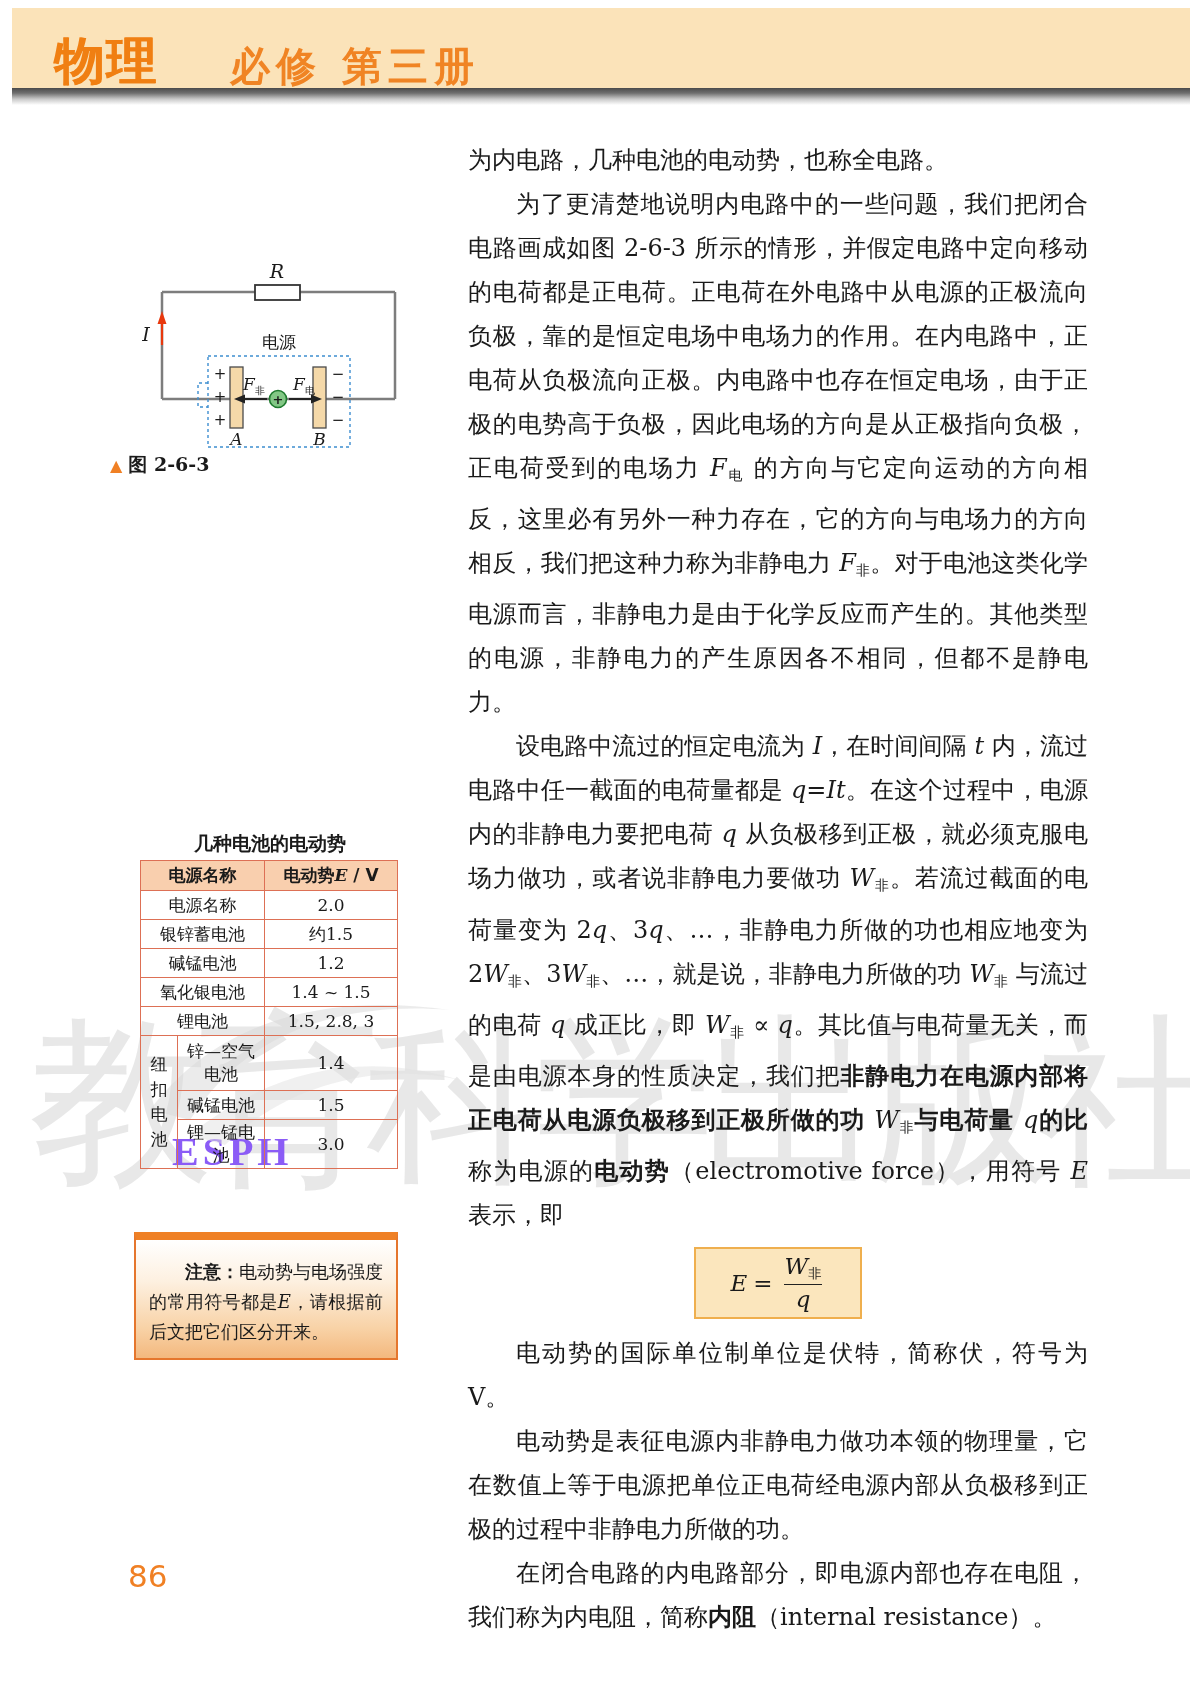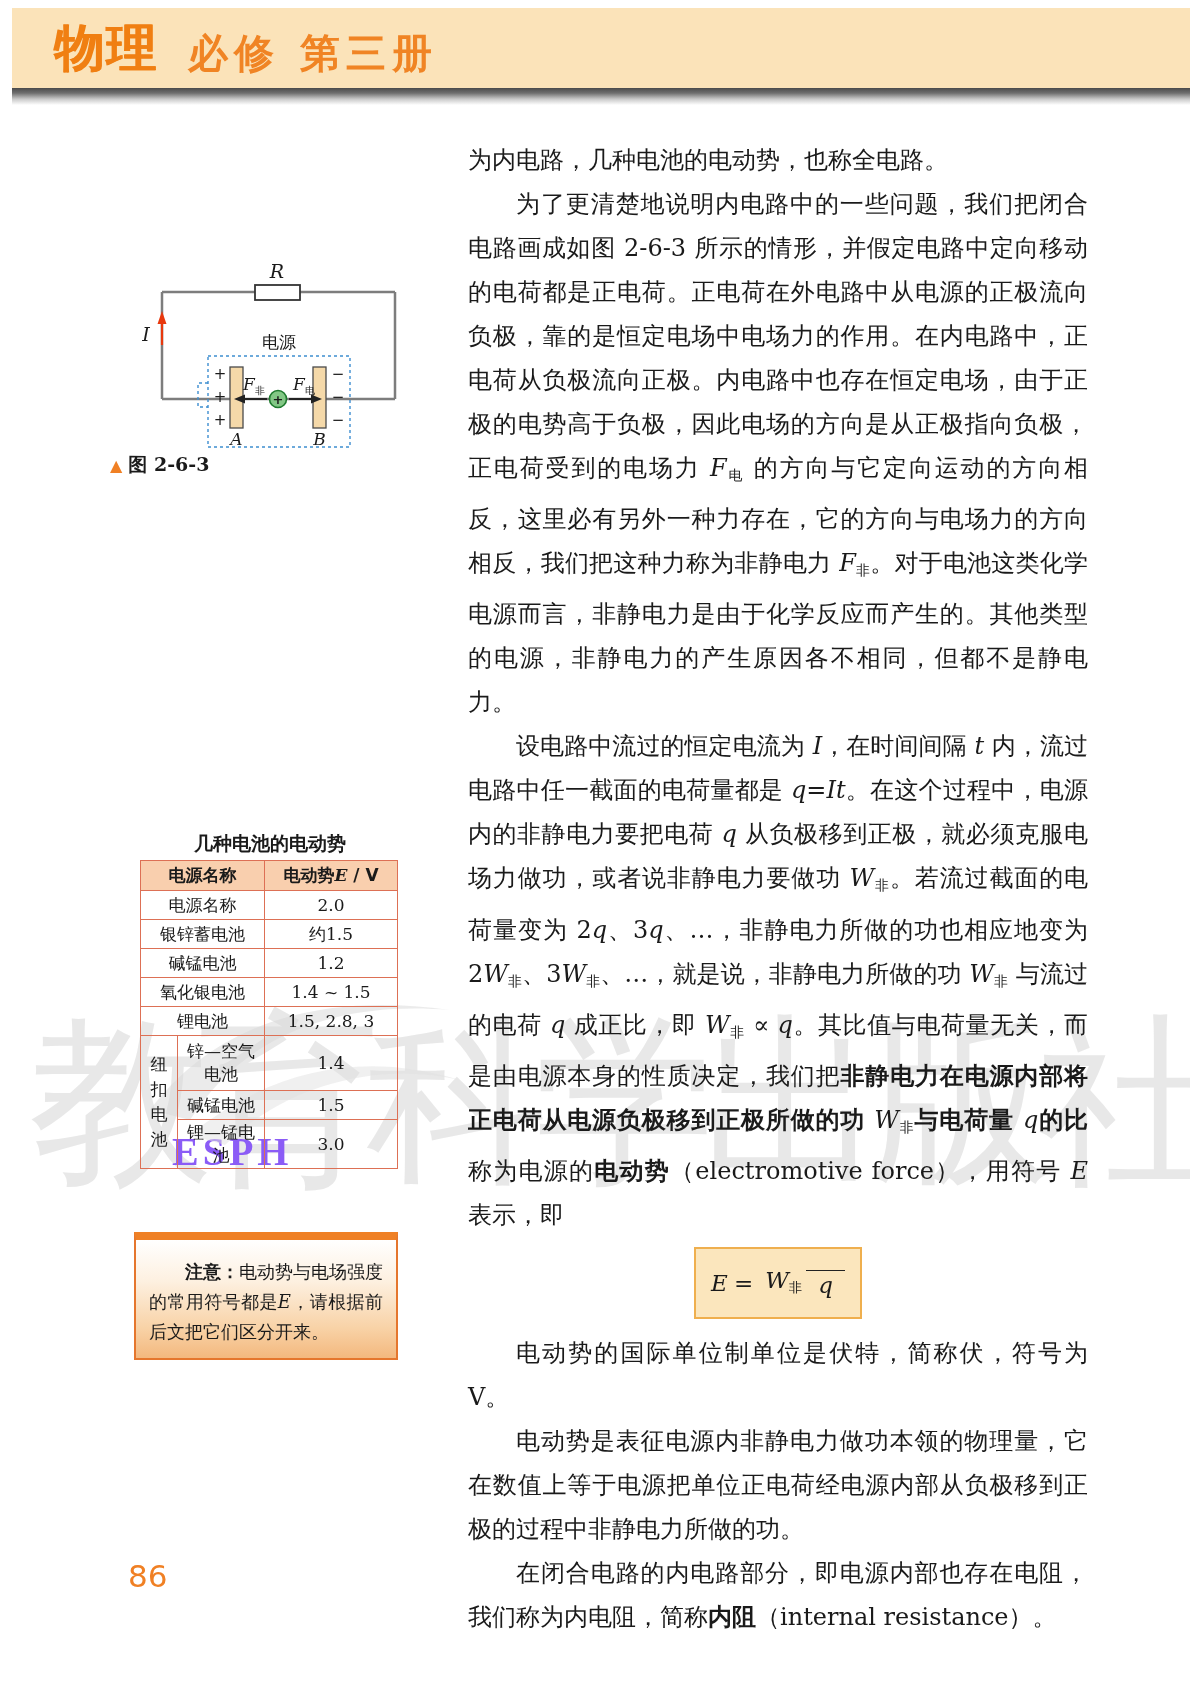--- a/index.html
+++ b/index.html
@@ -3,21 +3,21 @@
 <meta charset="utf-8">
 <style>
   html,body { margin:0; padding:0; background:#ffffff; }
   .page {
     position:relative; width:1190px; height:1683px; background:#ffffff;
     font-family:"DejaVu Serif", serif; color:#1a1a1a; overflow:hidden;
   }
   
   .band {
     position:absolute; left:12px; top:8px; width:1178px; height:80px;
-    background:#FBE3B9; display:flex; align-items:flex-end; padding:0 0 15px 42px; box-sizing:border-box;
+    background:#FBE3B9; display:flex; align-items:flex-end; padding:0 0 2px 42px; box-sizing:border-box;gap:42px;
   }
   .band .subject {
     font-family:"DejaVu Sans", sans-serif; font-weight:900; font-size:50px; line-height:1;
     color:#F07F12; letter-spacing:2px; text-shadow:1px 0 0 #F07F12;
   }
   .band .volume {
     font-family:"DejaVu Sans", sans-serif; font-weight:700; font-size:40px; line-height:1;
     color:#F08424; margin-left:30px; letter-spacing:6px;
   }
   .band-shadow {
@@ -88,21 +88,21 @@
   .main p { margin:0; }
   .main p.indent { text-indent:2em; }
   
   .formula-box {
     width:168px; height:72px; box-sizing:border-box; margin:10px auto 12px auto;
     background:#FBE6BD; border:2px solid #EFAF4E;
     display:flex; align-items:center; justify-content:center;
     font-size:23px; line-height:1; text-indent:0;
   }
   .f-eq { margin:0 8px 0 6px; }
-  .frac { display:inline-flex; flex-direction:row; align-items:center; }
+  .frac { display:inline-flex; flex-direction:column; align-items:center; }
   .frac .num { padding:0 4px 3px 4px; }
   .frac .den { border-top:1.8px solid #222; padding:3px 12px 0 12px; text-align:center; }
   
   svg text { fill:#1a1a1a; }
 </style>
 </head>
 <body>
 
 <div class="page">
 

